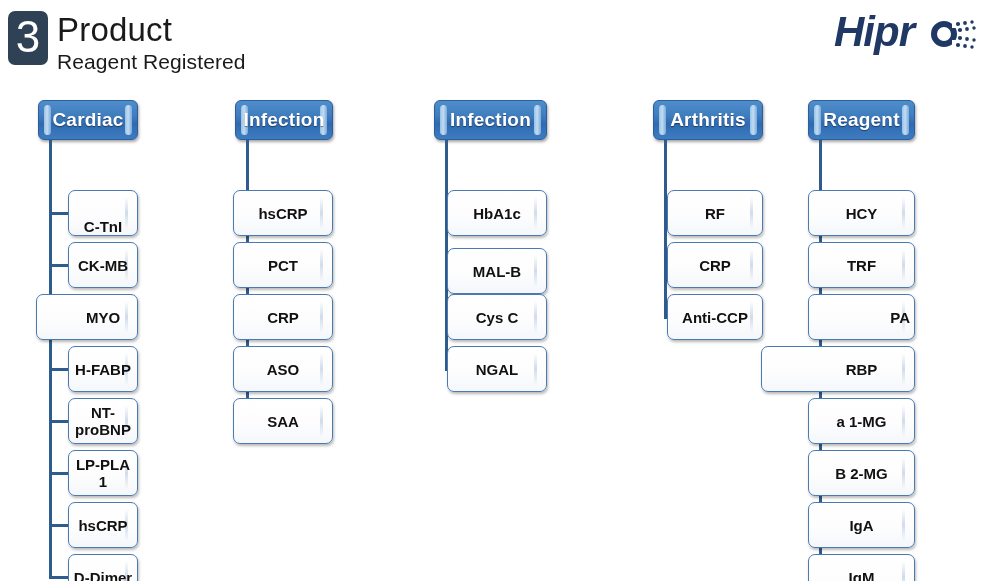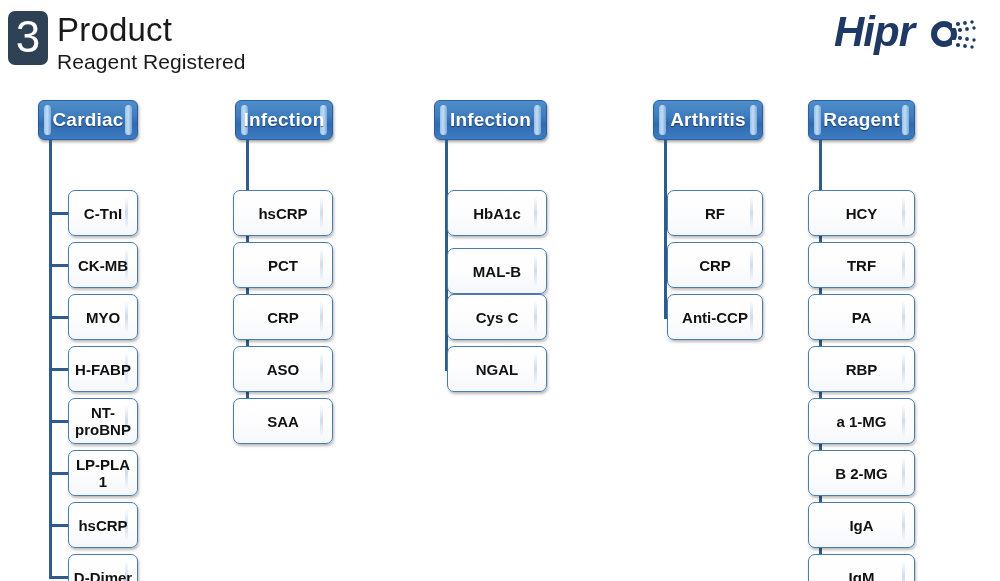--- a/index.html
+++ b/index.html
@@ -138,33 +138,33 @@
       <div class="col" style="left: 38px; width: 100px;">
         <div class="col-head">
           <span class="bev l"></span>
           <span class="bev r"></span>
           <span class="lbl">Cardiac</span>
         </div>
         <div class="tree" style="height: 460px;">
           <div class="trunk" style="height: 437px;"></div>
           <div class="item" style="top: 50px;">
             <div class="conn" style="width: 21px;"></div>
-            <div class="box" style="width: 68px;">
+            <div class="box" style="width: 68px; align-items: flex-end;">
               <span class="txt">C-TnI</span>
             </div>
           </div>
           <div class="item" style="top: 102px;">
             <div class="conn" style="width: 21px;"></div>
             <div class="box" style="width: 68px;">
               <span class="txt">CK-MB</span>
             </div>
           </div>
           <div class="item" style="top: 154px;">
             <div class="conn" style="width: 21px;"></div>
-            <div class="box" style="width: 68px;">
+            <div class="box" style="width: 68px; padding-left: 32px;">
               <span class="txt">MYO</span>
             </div>
           </div>
           <div class="item" style="top: 206px;">
             <div class="conn" style="width: 21px;"></div>
             <div class="box" style="width: 68px;">
               <span class="txt">H-FABP</span>
             </div>
           </div>
           <div class="item" style="top: 258px;">
@@ -311,27 +311,27 @@
             </div>
           </div>
           <div class="item" style="top: 102px;">
             <div class="conn"></div>
             <div class="box" style="width: 105px;">
               <span class="txt">TRF</span>
             </div>
           </div>
           <div class="item" style="top: 154px;">
             <div class="conn"></div>
-            <div class="box" style="width: 105px;">
+            <div class="box" style="width: 105px; justify-content: flex-end;">
               <span class="txt">PA</span>
             </div>
           </div>
           <div class="item" style="top: 206px;">
             <div class="conn"></div>
-            <div class="box" style="width: 105px;">
+            <div class="box" style="width: 105px; padding-left: 47px;">
               <span class="txt">RBP</span>
             </div>
           </div>
           <div class="item" style="top: 258px;">
             <div class="conn"></div>
             <div class="box" style="width: 105px;">
               <span class="txt">a 1-MG</span>
             </div>
           </div>
           <div class="item" style="top: 310px;">

